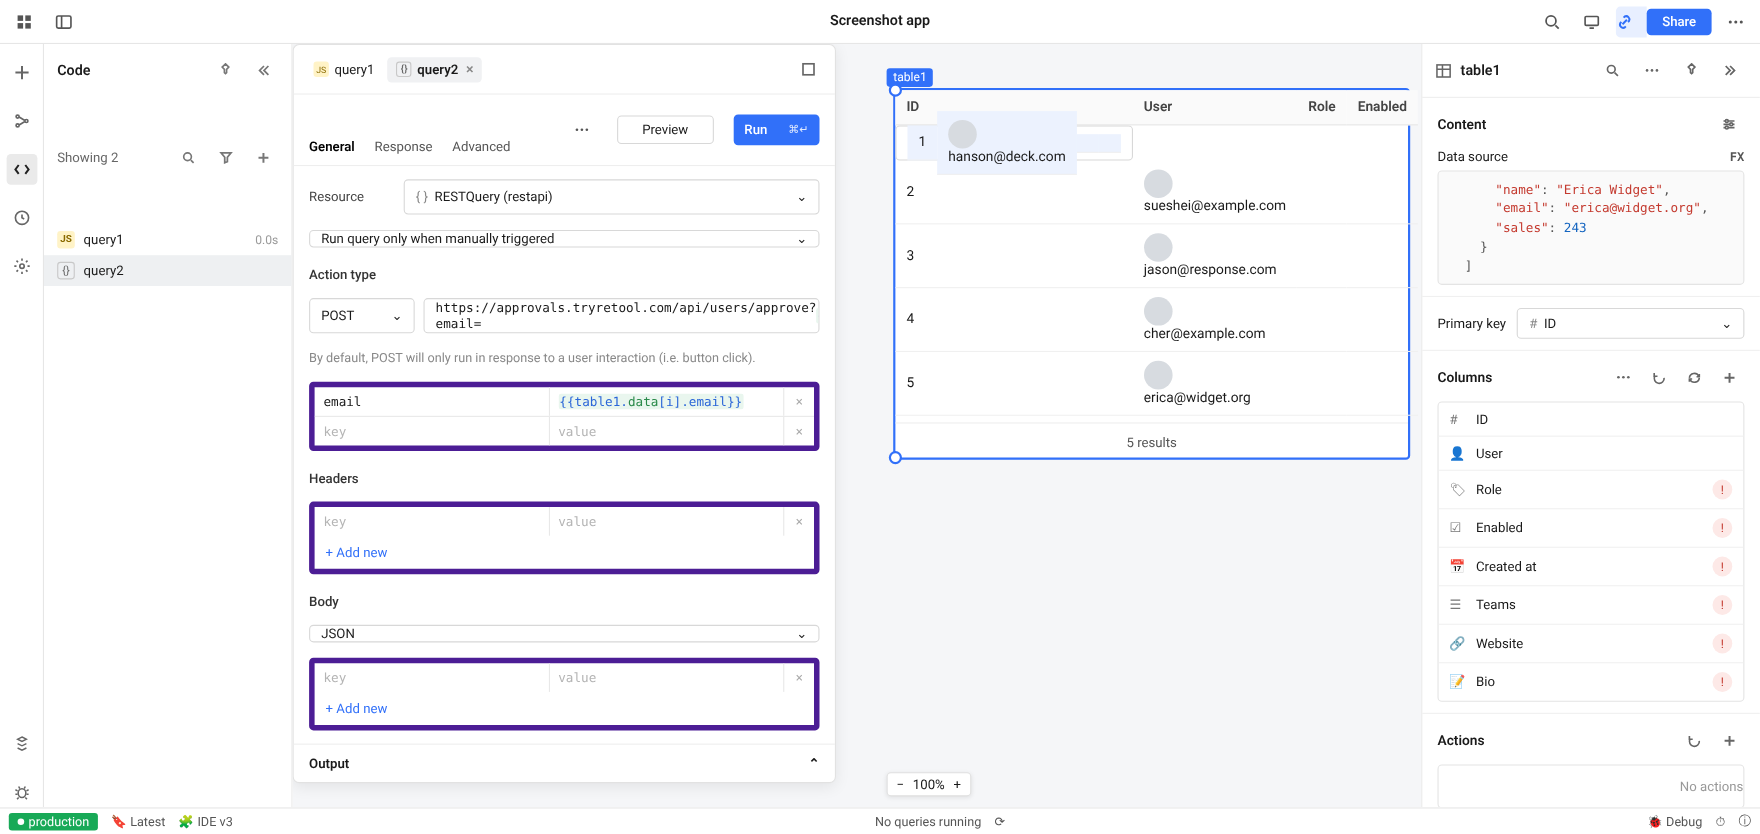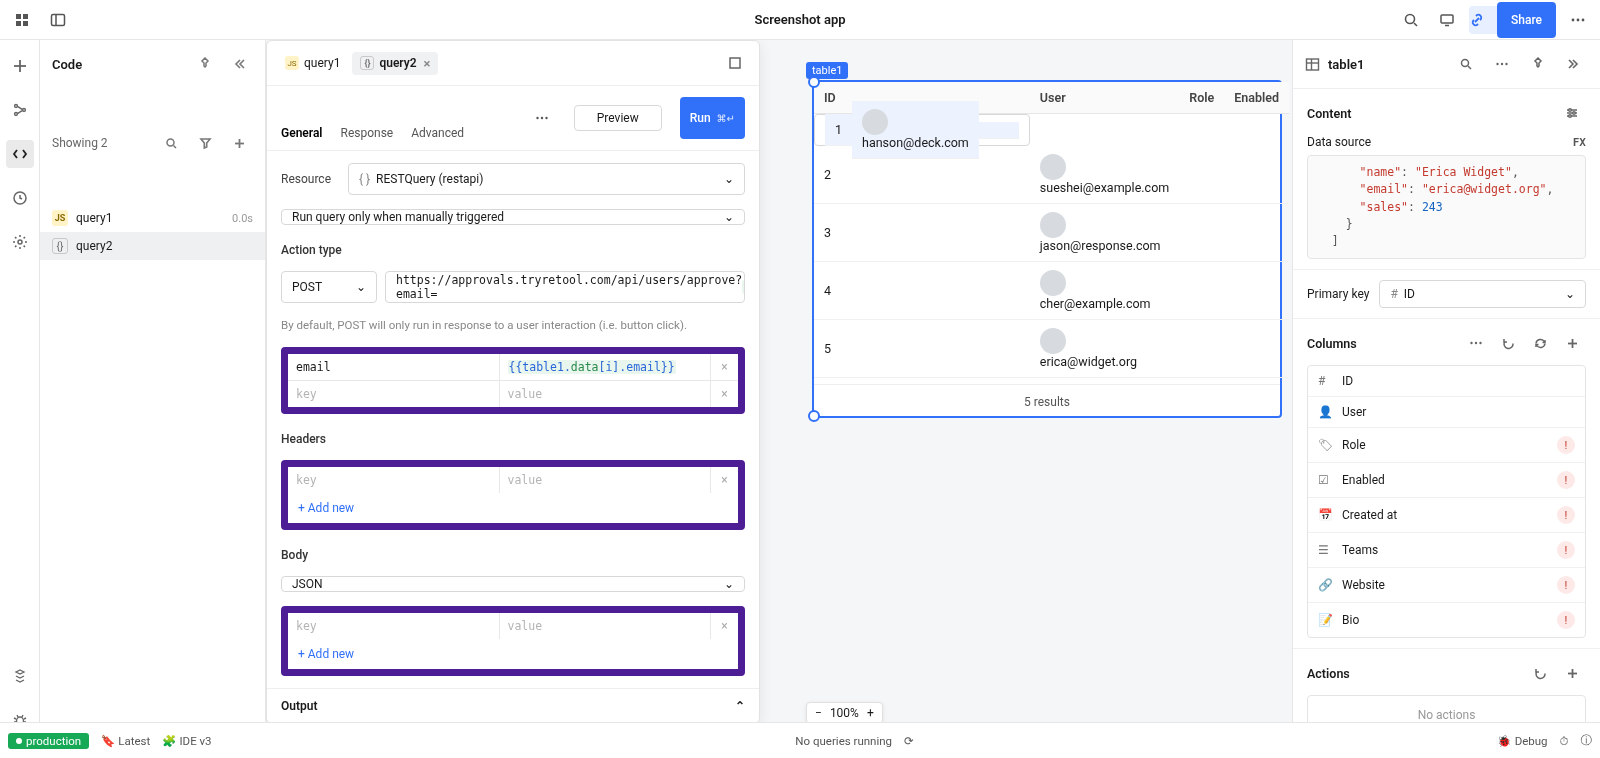--- a/index.html
+++ b/index.html
@@ -5,21 +5,21 @@
 * { box-sizing: border-box; margin: 0; padding: 0; }
 html, body { width: 1600px; height: 758px; overflow: hidden; font-family: -apple-system, "Segoe UI", Roboto, sans-serif; font-size: 12px; color: #1a1a1a; background: #fff; }
 button, input, select { font: inherit; color: inherit; }
 .row { display: flex; align-items: center; }
 .spacer { flex: 1; }
 
 
 .topbar { height: 40px; border-bottom: 1px solid #e6e6e6; display: flex; align-items: center; padding: 0 8px; gap: 8px; background: #fff; }
 .topbar .title { position: absolute; left: 50%; transform: translateX(-50%); font-weight: 600; font-size: 13px; }
 .icon-btn { width: 28px; height: 28px; display: flex; align-items: center; justify-content: center; border: none; background: transparent; border-radius: 4px; cursor: pointer; color: #555; }
-.share-btn { background: #3170f9; color: #fff; border: none; border-radius: 4px; height: 36px; padding: 0 14px; cursor: pointer; font-weight: 500; }
+.share-btn { background: #3170f9; color: #fff; border: none; border-radius: 4px; height: 24px; padding: 0 14px; cursor: pointer; font-weight: 500; }
 .link-btn { width: 28px; height: 28px; background: #e8efff; border: none; border-radius: 4px 0 0 4px; color: #3170f9; cursor: pointer; }
 
 
 .main { display: flex; height: calc(100% - 40px - 24px); }
 .leftrail { width: 40px; border-right: 1px solid #e6e6e6; display: flex; flex-direction: column; align-items: center; padding-top: 12px; gap: 16px; }
 .leftrail .rail-item { width: 28px; height: 28px; display: flex; align-items: center; justify-content: center; color: #666; cursor: pointer; border-radius: 4px; }
 .leftrail .rail-item.active { background: #eaeaea; color: #222; }
 
 .codepanel { width: 226px; border-right: 1px solid #e6e6e6; display: flex; flex-direction: column; gap: 41px; }
 .codepanel .header { padding: 10px 12px 4px; display: flex; align-items: center; gap: 6px; }
@@ -37,33 +37,33 @@
 .editor-card { position: absolute; top: 0; left: 0; width: 494px; background: #fff; border: 1px solid #e2e2e2; border-radius: 6px; box-shadow: 0 3px 14px rgba(0,0,0,.08); display: flex; flex-direction: column; max-height: 100%; }
 .editor-tabs { display: flex; align-items: center; gap: 6px; padding: 8px 10px; border-bottom: 1px solid #eee; }
 .etab { display: flex; align-items: center; gap: 5px; padding: 4px 8px; border-radius: 4px; font-size: 12px; cursor: pointer; }
 .etab .k-js { width: 14px; height: 14px; background: #fff3c7; border-radius: 3px; display: flex; align-items: center; justify-content: center; font-size: 8px; color: #8a6a00; }
 .etab .k-br { width: 14px; height: 14px; border: 1px solid #c8c8c8; border-radius: 3px; display: flex; align-items: center; justify-content: center; font-size: 9px; color: #666; }
 .etab.active { background: #f0f1f3; font-weight: 600; }
 .etab .close { color: #888; font-size: 13px; margin-left: 2px; }
 .editor-subtabs { display: flex; align-items: center; gap: 18px; padding: 8px 14px; border-bottom: 1px solid #eee; }
 .subtab { color: #555; cursor: pointer; padding-bottom: 2px; margin-top: 32px; }
 .subtab.active { color: #000; font-weight: 600; }
-.run-btn { background: #3170f9; color: #fff; border: none; height: 42px; padding: 0 10px; border-radius: 4px; cursor: pointer; font-weight: 500; display: flex; align-items: center; gap: 6px; }
+.run-btn { background: #3170f9; color: #fff; border: none; height: 28px; padding: 0 10px; border-radius: 4px; cursor: pointer; font-weight: 500; display: flex; align-items: center; gap: 19px; }
 .run-btn .kbd { font-size: 10px; opacity: .85; }
 .prev-btn { border: 1px solid #d8d8d8; background: #fff; height: 26px; padding: 0 22px; border-radius: 4px; cursor: pointer; }
 .editor-body { padding: 12px 14px; display: flex; flex-direction: column; gap: 14px; overflow-y: auto; }
-.form-row { display: flex; align-items: center; gap: 5px; }
+.form-row { display: flex; align-items: center; gap: 24px; }
 .form-row .lab { width: 62px; color: #444; }
 .sel, .inp { flex: 1; height: 32px; border: 1px solid #d8d8d8; border-radius: 4px; padding: 0 10px; background: #fff; display: flex; align-items: center; }
 .sel { justify-content: space-between; cursor: pointer; }
 .inp { font-family: ui-monospace, Menlo, monospace; font-size: 11.5px; overflow: hidden; }
 .url-wrap { display: flex; gap: 8px; }
 .note { color: #888; font-size: 11.5px; line-height: 1.4; }
 .section-h { font-size: 12px; font-weight: 500; color: #333; margin-top: 4px; }
-.kv-table { border: 7px solid #4c1d95; border-radius: 4px; overflow: hidden; }
+.kv-table { border: 5px solid #4c1d95; border-radius: 4px; overflow: hidden; }
 .kv-row { display: flex; border-top: 1px solid #e8e8e8; }
 .kv-row:first-child { border-top: none; }
 .kv-cell { flex: 1; padding: 6px 8px; font-family: ui-monospace, Menlo, monospace; font-size: 11.5px; }
 .kv-cell.key { border-right: 1px solid #e8e8e8; }
 .kv-x { width: 28px; display: flex; align-items: center; justify-content: center; color: #aaa; cursor: pointer; border-left: 1px solid #e8e8e8; }
 .ph { color: #b4b4b4; }
 .add-link { color: #3170f9; padding: 8px 10px; cursor: pointer; font-size: 12px; }
 .tok-b { color: #2a66d8; }
 .tok-g { color: #2a8a4a; background: #e9f6ee; border-radius: 2px; padding: 0 1px; }
 .out-row { display: flex; justify-content: space-between; padding: 10px 14px; border-top: 1px solid #eee; font-weight: 600; text-align: right; }
@@ -94,24 +94,24 @@
 .insp-blk .h { display: flex; align-items: center; justify-content: space-between; margin-bottom: 8px; font-weight: 600; font-size: 12.5px; }
 .codebox { background: #fafafa; border: 1px solid #e4e4e4; border-radius: 4px; font-family: ui-monospace, Menlo, monospace; font-size: 11.5px; padding: 8px 10px; line-height: 1.5; color: #555; white-space: pre; overflow:auto;}
 .codebox .s { color: #c43a2f; }
 .codebox .n { color: #1565c0; }
 .fx-chip { font-family: ui-monospace, monospace; font-size: 11px; font-weight:700; color:#555; }
 .id-chip { border: 1px solid #d8d8d8; border-radius: 4px; height: 28px; display: flex; align-items: center; gap: 6px; padding: 0 10px; flex:1; }
 .collist { border: 1px solid #e4e4e4; border-radius: 4px; }
 .col-row { display: flex; align-items: center; gap: 10px; padding: 8px 10px; border-top: 1px solid #f0f0f0; cursor: grab; }
 .col-row:first-child { border-top: none; }
 .col-row .warn { margin-left: auto; width: 18px; height: 18px; border-radius: 50%; background:#fde9e7; display:flex; align-items:center; justify-content:center; color:#c43a2f; font-size:11px;}
-.empt { text-align: center; color: #999; padding: 12px 0; border:1px solid #e4e4e4; border-radius:4px;}
-
-
-.status { position: fixed; left: 0; right: 0; bottom: 0; height: 36px; background: #fff; border-top: 1px solid #e6e6e6; display: flex; align-items: center; padding: 0 8px; gap: 12px; font-size: 11.5px; color: #555; }
+.empt { text-align: right; color: #999; padding: 12px 0; border:1px solid #e4e4e4; border-radius:4px;}
+
+
+.status { position: fixed; left: 0; right: 0; bottom: 0; height: 24px; background: #fff; border-top: 1px solid #e6e6e6; display: flex; align-items: center; padding: 0 8px; gap: 12px; font-size: 11.5px; color: #555; }
 .status .env { background: #18a957; color: #fff; padding: 1px 8px; border-radius: 3px; display:flex; align-items:center; gap:4px;}
 svg { display: block; }
 </style>
 </head>
 <body>
 
 <div class="topbar">
   <button class="icon-btn">
       <svg width="16" height="16" viewBox="0 0 16 16">
         <rect x="2" y="2" width="5" height="5" fill="#555"></rect>

